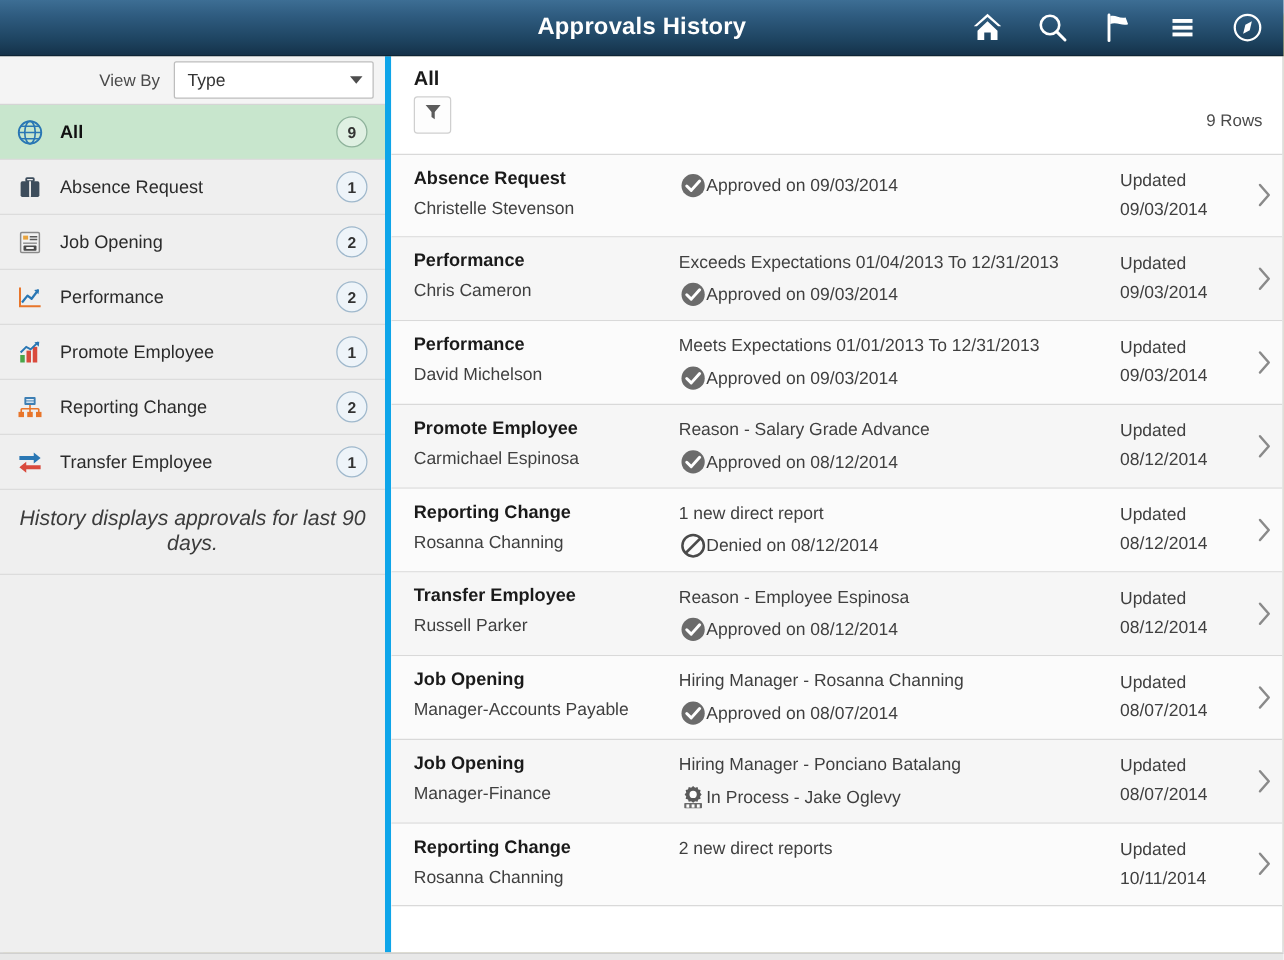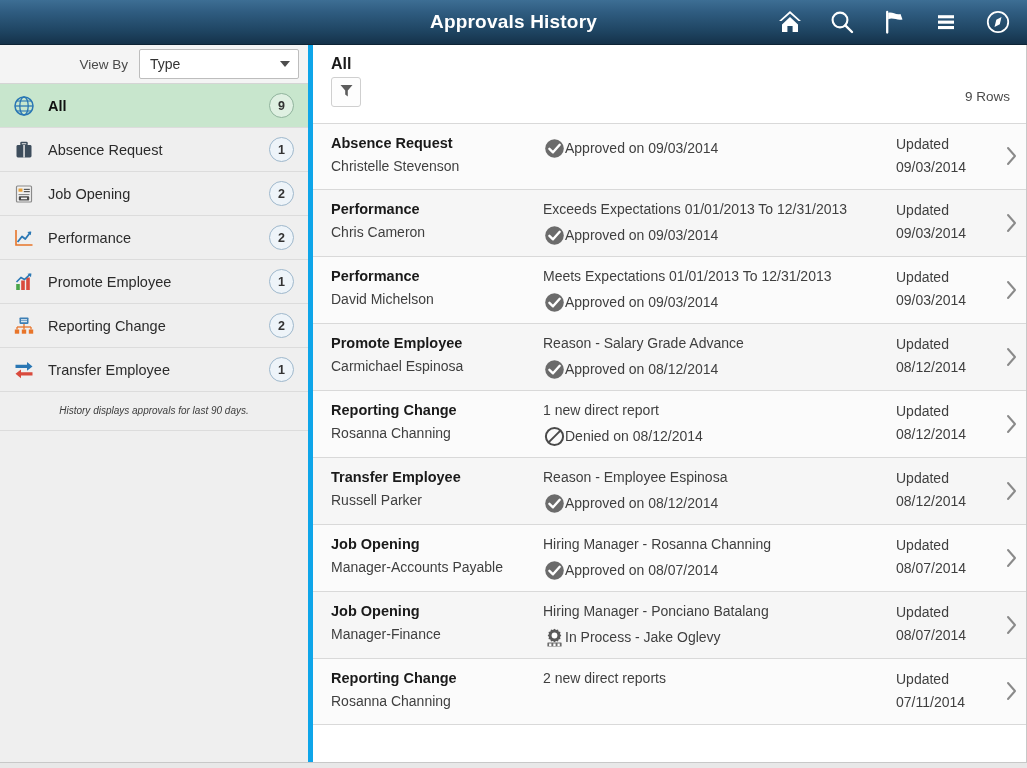--- a/index.html
+++ b/index.html
@@ -135,21 +135,21 @@
     border: 1px solid #9fb8cc;
     background: #eef4f9;
     display: flex; align-items: center; justify-content: center;
     font-size: 12.5px;
     color: #333;
     font-weight: bold;
   }
   .side-item.selected .badge { background: #dff0e2; border-color: #8fb39c; }
   .side-note {
     padding: 13px 12px 14px 12px;
-    font-size: 10px;
+    font-size: 17px;
     font-style: italic;
     color: #3c3c3c;
     border-bottom: 1px solid #dcdcdc;
     text-align: center;
   }
   .side-filler { flex: 1 1 auto; background: #efefef; }
 
   
   .main {
     flex: 1 1 auto;
@@ -477,21 +477,21 @@
                 <path d="M3 2 L10 10 L3 18" fill="none" stroke="#8a8a8a" stroke-width="2" stroke-linecap="round" stroke-linejoin="round"></path>
               </svg>
             </div>
           </div>
           <div class="row">
             <div class="row-col-left">
               <div class="row-type">Performance</div>
               <div class="row-person">Chris Cameron</div>
             </div>
             <div class="row-col-mid">
-              <div class="row-desc">Exceeds Expectations 01/01/2013 To 12/31/2013</div>
+              <div class="row-desc">Exceeds Expectations 01/04/2013 To 12/31/2013</div>
               <div class="row-status">
                 <span class="status-icon">
                   <svg width="21" height="21" viewBox="0 0 21 21">
                     <circle cx="10.5" cy="10.5" r="9.3" fill="#6b6b6b"></circle>
                     <path d="M5.4 10.8 L9 14.3 L15.7 6.8" fill="none" stroke="#ffffff" stroke-width="2.4" stroke-linecap="round" stroke-linejoin="round"></path>
                   </svg>
                 </span>
                 <span class="status-text">Approved on 09/03/2014</span>
               </div>
             </div>
@@ -674,21 +674,21 @@
           <div class="row">
             <div class="row-col-left">
               <div class="row-type">Reporting Change</div>
               <div class="row-person">Rosanna Channing</div>
             </div>
             <div class="row-col-mid">
               <div class="row-desc">2 new direct reports</div>
             </div>
             <div class="row-col-right">
               <div>Updated</div>
-              <div>07/11/2014</div>
+              <div>10/11/2014</div>
             </div>
             <div class="row-chevron">
               <svg width="13" height="20" viewBox="0 0 13 20">
                 <path d="M3 2 L10 10 L3 18" fill="none" stroke="#8a8a8a" stroke-width="2" stroke-linecap="round" stroke-linejoin="round"></path>
               </svg>
             </div>
           </div>
         </div>
 
     </div>

